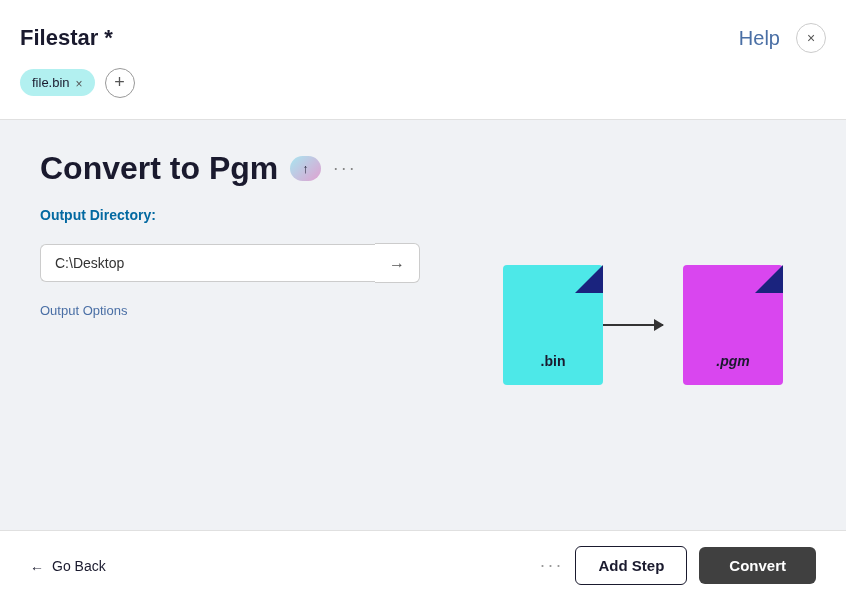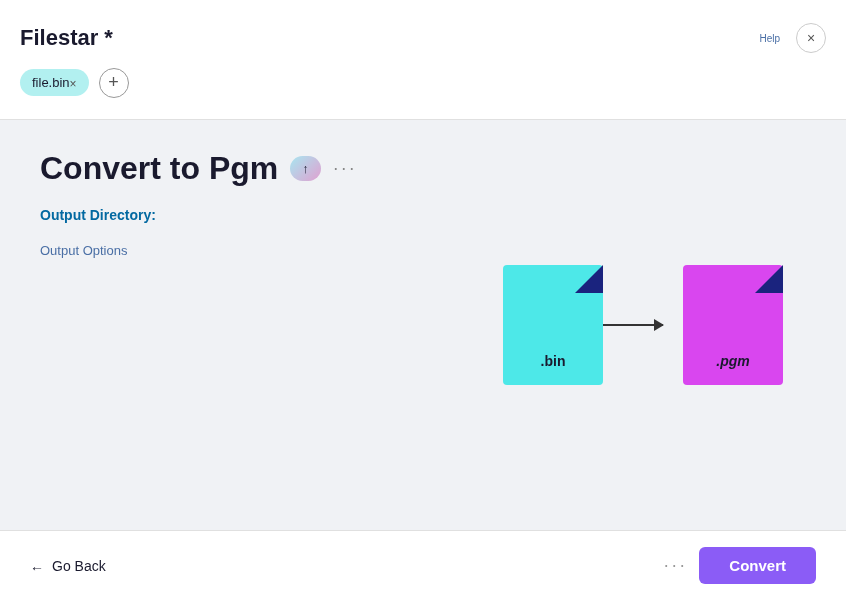--- a/index.html
+++ b/index.html
@@ -34,21 +34,21 @@
       font-weight: 700;
       color: #1a1a2e;
     }
     .header-right {
       display: flex;
       align-items: center;
       gap: 16px;
     }
     .help-link {
       color: #4a6fa5;
-      font-size: 10px;
+      font-size: 20px;
       text-decoration: none;
       cursor: pointer;
     }
     .close-btn {
       width: 30px;
       height: 30px;
       border-radius: 50%;
       border: 1px solid #ccc;
       background: #fff;
       display: flex;
@@ -63,21 +63,21 @@
       align-items: center;
       gap: 10px;
       padding-bottom: 10px;
     }
     .file-tab {
       background: #b2f0f0;
       border-radius: 20px;
       padding: 6px 12px;
       display: flex;
       align-items: flex-end;
-      gap: 0;
+      gap: 6px;
       font-size: 13px;
       color: #1a1a2e;
     }
     .file-tab-close {
       cursor: pointer;
       color: #555;
       font-size: 12px;
       line-height: 1;
     }
     .add-tab-btn {
@@ -279,21 +279,21 @@
       border: 1.5px solid #1a1a2e;
       background: #fff;
       border-radius: 6px;
       padding: 10px 22px;
       font-size: 15px;
       font-weight: 600;
       color: #1a1a2e;
       cursor: pointer;
     }
     .convert-btn {
-      background: #8b5cf6;
+      background: #404040;
       color: #fff;
       border: none;
       border-radius: 6px;
       padding: 10px 30px;
       font-size: 15px;
       font-weight: 700;
       cursor: pointer;
     }
   </style>
 </head>
@@ -323,20 +323,26 @@
       <div class="upload-badge">
         <span class="upload-badge-arrow">↑</span>
       </div>
       <span class="more-btn">···</span>
     </div>
 
     <div>
       <div class="output-label">Output Directory:</div>
     </div>
 
+    <div class="output-dir-row">
+      <input class="output-dir-input" type="text" value="C:\Desktop" style="">
+      <button class="output-dir-btn">
+        <span>→</span>
+      </button>
+    </div>
 
     <a class="output-options-link">Output Options</a>
   </div>
 
   <div class="right-panel">
     <div class="conversion-visual">
 
       <div class="file-icon">
         <div class="file-body file-body-cyan">
           <div class="file-corner"></div>
@@ -358,15 +364,16 @@
   </div>
 </div>
 
 <div class="footer">
   <button class="go-back-btn">
     <span>←</span>
     <span>Go Back</span>
   </button>
   <div class="footer-right">
     <span class="more-dots">···</span>
+    <button class="add-step-btn">Add Step</button>
     <button class="convert-btn">Convert</button>
   </div>
 </div>
 
 </body></html>

